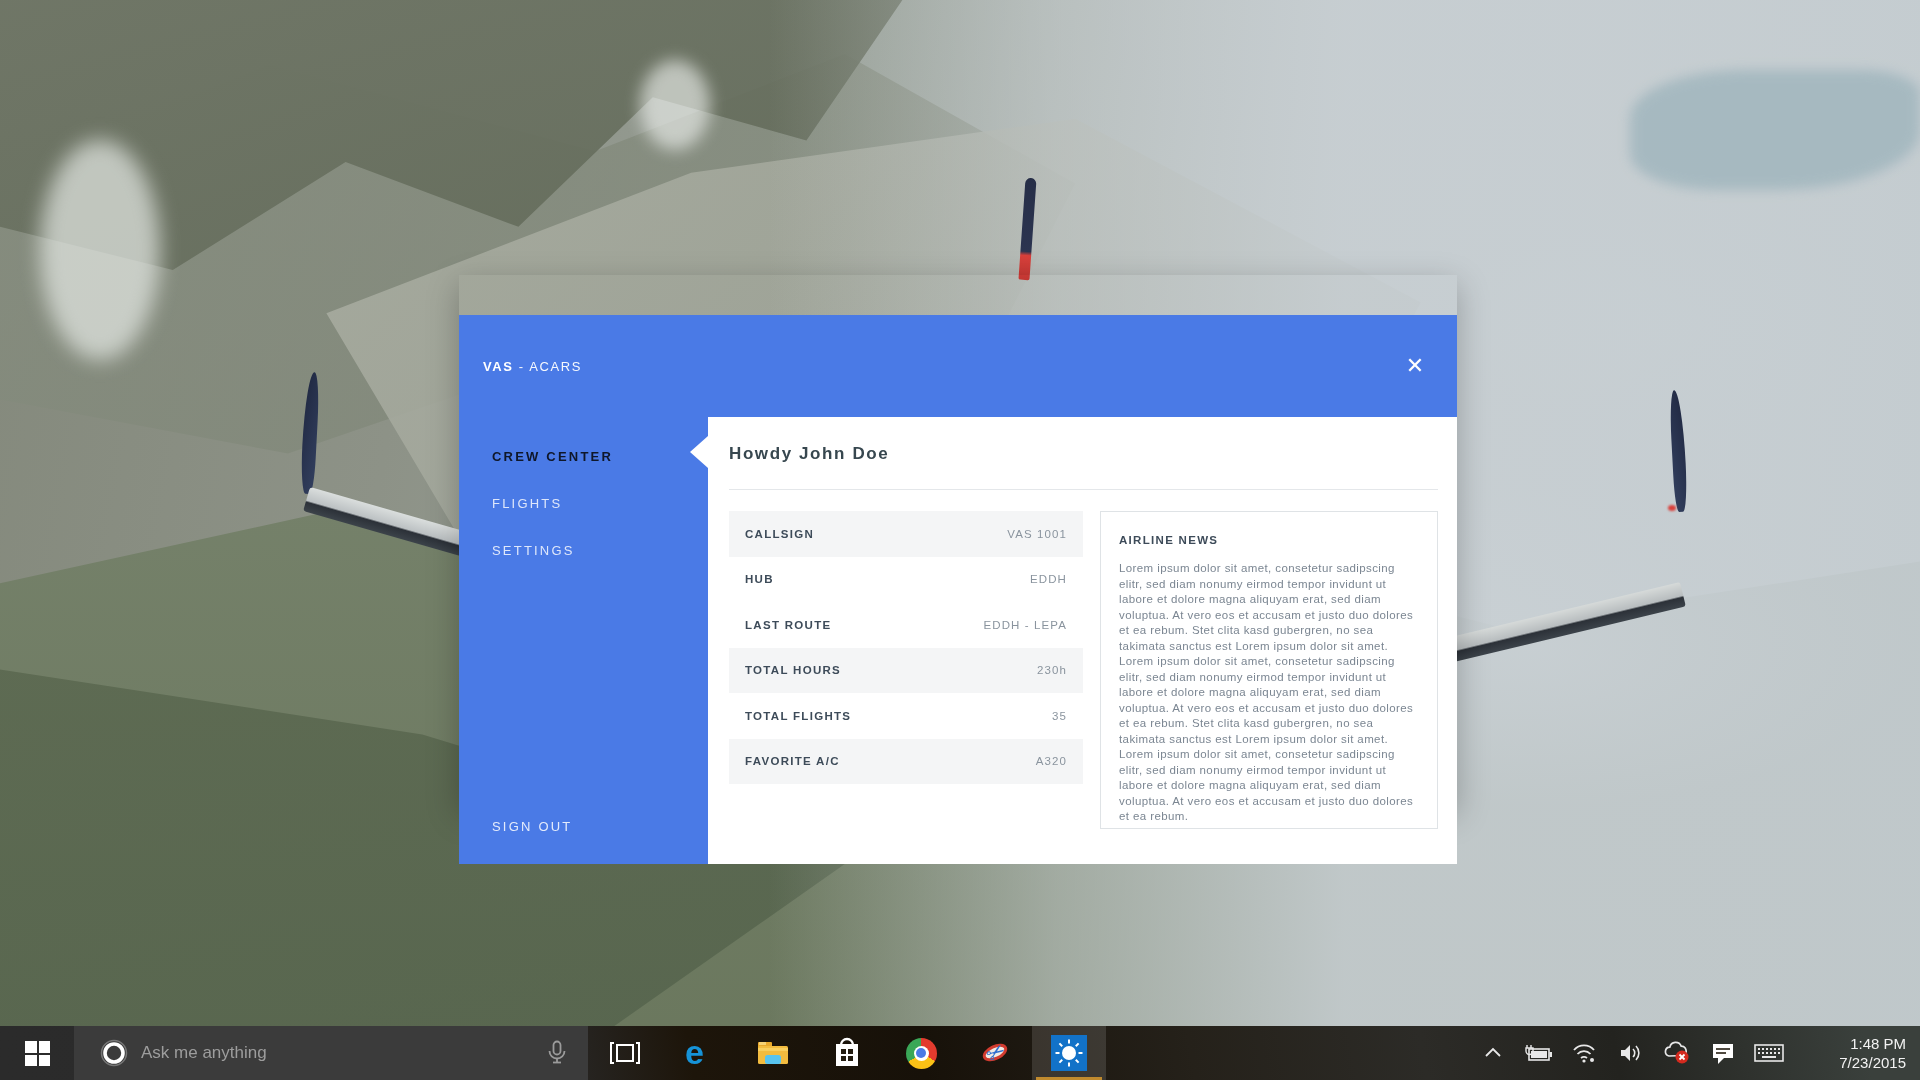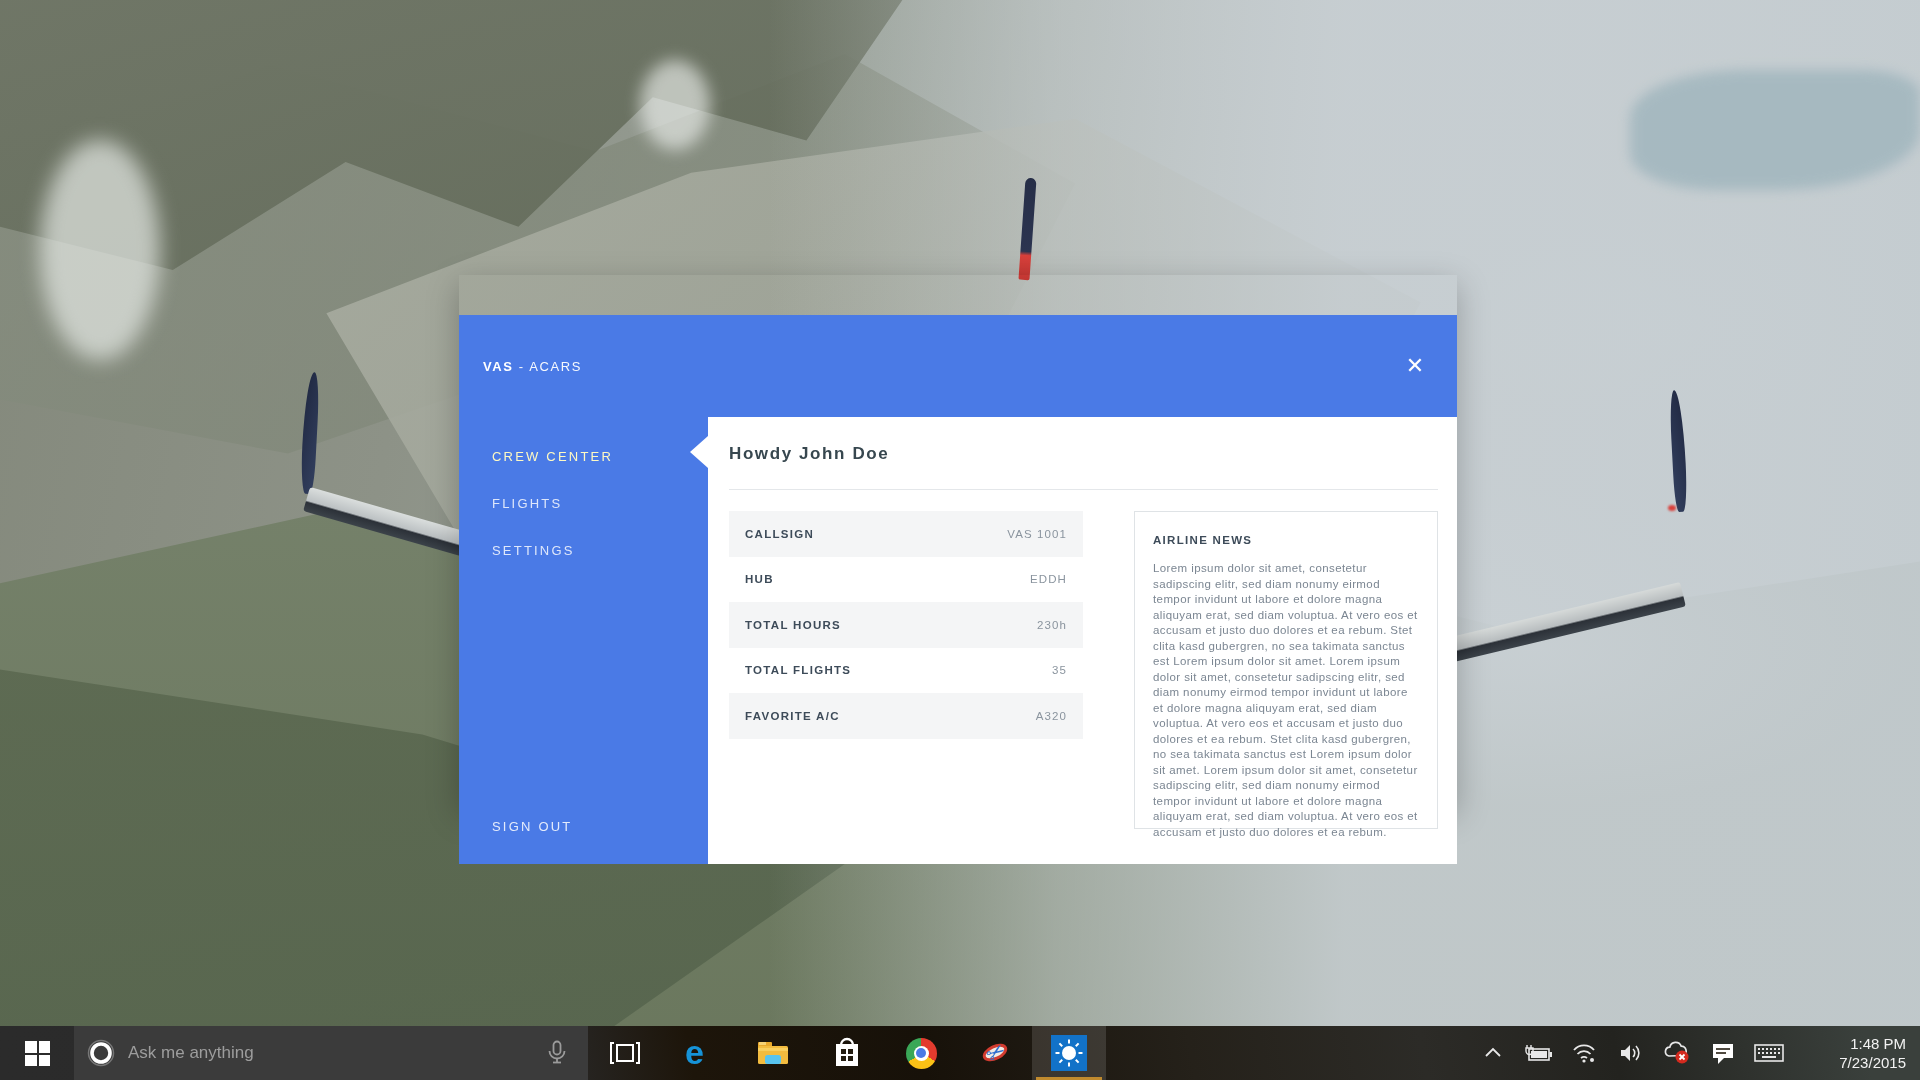--- a/index.html
+++ b/index.html
@@ -52,43 +52,43 @@
   .win-header { height:102px; background:#4a7ae6; display:flex; align-items:center; padding:0 24px;margin-top:40px; }
   .win-title { color:#fff; font-size:13px; letter-spacing:1.6px; }
   .win-title b { font-weight:bold; }
   .win-title span { font-weight:normal; opacity:.95; }
   .close-btn { margin-left:auto; width:36px; height:36px; display:flex; align-items:center; justify-content:center;
     color:#fff; font-size:22px; font-weight:300; cursor:pointer; line-height:1; }
   .win-body { position:relative; display:flex; height:447px; background:#fff; }
   .sidebar { position:relative; width:249px; background:#4a7ae6; padding-top:16px; flex-shrink:0; }
   .side-item { height:47px; line-height:47px; padding-left:33px; color:rgba(255,255,255,.82);
     font-size:13px; letter-spacing:2.2px; cursor:pointer; }
-  .side-item.active { color:#fef9c3; font-weight:normal; }
+  .side-item.active { color:#0f172a; font-weight:bold; }
   .signout { position:absolute; bottom:22px; left:0; right:0; height:30px; line-height:30px; padding-left:33px;
     color:rgba(255,255,255,.85); font-size:13px; letter-spacing:2.2px; cursor:pointer; }
   .active-arrow { position:absolute; left:231px; top:19px; width:0; height:0;
     border-top:16px solid transparent; border-bottom:16px solid transparent; border-right:18px solid #fff; }
   .content { flex:1; padding:0 19px 0 21px; overflow:hidden; }
   .greeting { margin-top:27px; font-size:17px; font-weight:bold; color:#37474f; letter-spacing:1.6px; }
   .divider { margin-top:25px; border:none; border-top:1px solid #e4e7ea; }
   .cols { display:flex; margin-top:21px; gap:17px; }
   .stats { width:354px; flex-shrink:0; }
   .stat-row { display:flex; align-items:center; justify-content:space-between; height:45.5px; padding:0 16px;gap:28px; }
   .stat-row.alt { background:#f4f5f6; }
   .stat-label { font-size:11.5px; font-weight:bold; color:#3d4b59; letter-spacing:1.3px; }
   .stat-value { font-size:11.5px; color:#8a949e; letter-spacing:1.1px; }
-  .news { flex:1; border:1px solid #dfe3e6; padding:22px 18px 16px 18px; height:318px;margin-left:34px; }
+  .news { flex:1; border:1px solid #dfe3e6; padding:22px 18px 16px 18px; height:318px; }
   .news-title { font-size:11.5px; font-weight:bold; color:#3d4b59; letter-spacing:1.3px; margin-bottom:15px; }
   .news-body { font-size:11.5px; line-height:15.5px; color:#7b8692; letter-spacing:.4px; }
 
   
   .taskbar { position:absolute; left:0; bottom:0; width:1920px; height:54px; z-index:100; display:flex; align-items:stretch;
     background:linear-gradient(80deg,#2b2b2b 0%,#2a2a2a 28%,#1d150a 36%,#171109 48%,#25211a 62%,#2c2b27 74%,#23231f 84%,#3a403c 97%); }
   .start { width:74px; display:flex; align-items:center; justify-content:center; cursor:pointer; }
-  .searchbox { width:514px; background:#3b3b3b; display:flex; align-items:center; padding:0 18px 0 13px; position:relative; cursor:text; }
+  .searchbox { width:514px; background:#3b3b3b; display:flex; align-items:center; padding:0 18px 0 26px; position:relative; cursor:text; }
   .search-input { flex:1; background:transparent; border:none; outline:none; color:#bfbfbf; font-size:17px; margin-left:13px; font-family:"Liberation Sans",sans-serif; }
   .search-input::placeholder { color:#9d9d9d; opacity:1; }
   .slots { display:flex; }
   .slot { width:74px; display:flex; align-items:center; justify-content:center; cursor:pointer; position:relative; }
   .slot.active-app { background:rgba(255,255,255,.13); }
   .slot.active-app::after { content:""; position:absolute; left:4px; right:4px; bottom:0; height:3px; background:#c08a2e; }
   .app-tile { width:36px; height:36px; background:#1272c8; display:flex; align-items:center; justify-content:center; }
   .tray { margin-left:auto; display:flex; align-items:center; }
   .tray-item { width:46px; height:54px; display:flex; align-items:center; justify-content:center; cursor:pointer; }
   .clock { width:128px; padding-right:14px; text-align:right; color:#f2f2f2; font-size:15px; line-height:19px; cursor:pointer; }
@@ -148,20 +148,24 @@
         <div class="cols">
           <div class="stats">
             <div class="stat-row alt">
               <span class="stat-label">CALLSIGN</span>
               <span class="stat-value">VAS 1001</span>
             </div>
             <div class="stat-row">
               <span class="stat-label">HUB</span>
               <span class="stat-value">EDDH</span>
             </div>
+            <div class="stat-row">
+              <span class="stat-label">LAST ROUTE</span>
+              <span class="stat-value">EDDH - LEPA</span>
+            </div>
             <div class="stat-row alt">
               <span class="stat-label">TOTAL HOURS</span>
               <span class="stat-value">230h</span>
             </div>
             <div class="stat-row">
               <span class="stat-label">TOTAL FLIGHTS</span>
               <span class="stat-value">35</span>
             </div>
             <div class="stat-row alt">
               <span class="stat-label">FAVORITE A/C</span>

